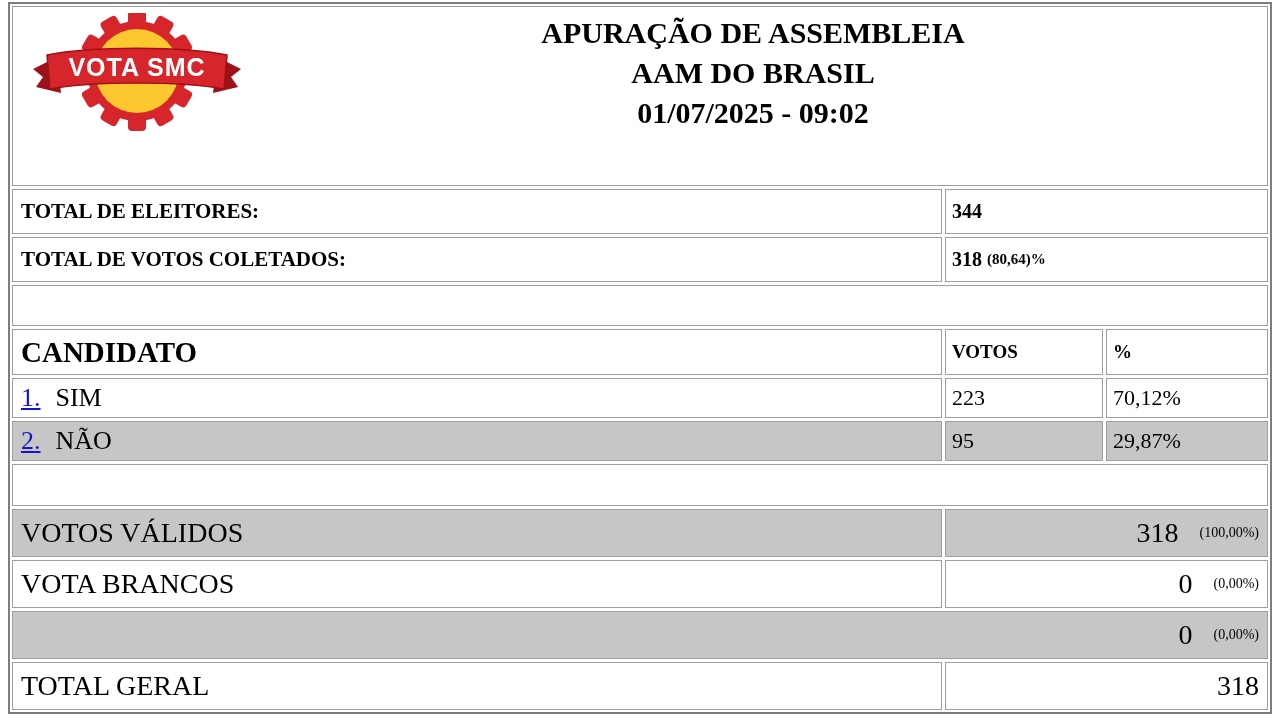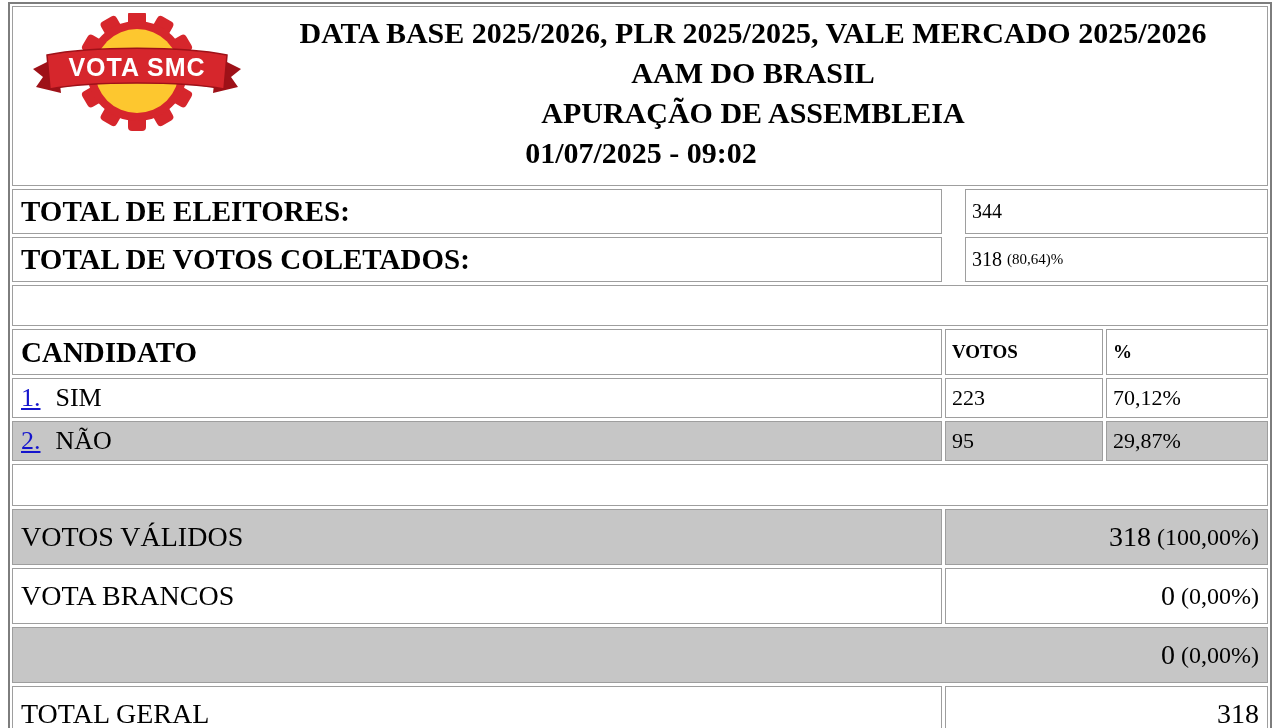--- a/index.html
+++ b/index.html
@@ -43,46 +43,46 @@
   }
 
   
   .c-label { flex: 0 0 930px; padding-left: 8px; }
   .c-val   { flex: 1 1 auto; padding-left: 6px; }
   .c-votes { flex: 0 0 158px; padding-left: 6px; }
   .c-pct   { flex: 1 1 auto; padding-left: 6px; }
 
   
   .r-total { height: 45px; }
-  .r-total .c-label { font-weight: bold; font-size: 29px; font-family: Liberation Serif, serif; }
-  .r-total .c-val   { font-weight: normal; font-size: 20px; margin-left: 20px; }
+  .r-total .c-label { font-weight: bold; font-size: 21px; font-family: Liberation Serif, serif; }
+  .r-total .c-val   { font-weight: bold; font-size: 20px; }
   .r-total sup { font-size: 15px; margin-left: 5px; }
 
   .r-empty1 { height: 41px; }
   .r-empty2 { height: 42px; }
   .r-empty1 .cell, .r-empty2 .cell { flex: 1 1 auto; }
 
   
   .r-cand-hdr { height: 46px; }
   .r-cand-hdr .c-label { font-weight: bold; font-size: 29px; }
   .r-cand-hdr .c-votes, .r-cand-hdr .c-pct { font-weight: bold; font-size: 19px; }
   .r-cand { height: 40px; font-size: 26px; }
   .r-cand .c-votes, .r-cand .c-pct { font-size: 22px; }
   .cand-link { color: #1414cd; text-decoration: underline; cursor: pointer; }
   .cand-name { margin-left: 15px; }
 
   
-  .r-sum { height: 56px; }
+  .r-sum { height: 48px; }
   .r-sum .c-label { font-size: 28px; }
   .r-sum .c-val {
     font-size: 28px;
     justify-content: flex-end;
     padding-right: 8px;
   }
-  .r-sum sup { font-size: 24px; margin-left: 6px; }
+  .r-sum sup { font-size: 14px; margin-left: 21px; }
 </style>
 </head>
 <body>
 
 <div class="outer">
 
   <div class="row">
     <div class="cell header-cell" style="flex:1 1 auto;">
       <div class="logo-wrap">
         <svg viewBox="0 0 212 120">
@@ -107,23 +107,22 @@
           </g>
 
           <polygon points="22,46 2,56 12,64 5,74 30,80 26,46" fill="#9e1118"></polygon>
           <polygon points="190,46 210,56 200,64 207,74 182,80 186,46" fill="#9e1118"></polygon>
 
           <path d="M16 42 C 60 33, 152 33, 196 42 L 193 76 C 150 68, 62 68, 19 76 Z" fill="#d6262c" stroke="#9e1118" stroke-width="1.5"></path>
           <text x="106" y="63" text-anchor="middle" font-family="Liberation Sans, sans-serif" font-weight="bold" font-size="25" letter-spacing="1" fill="#ffffff">VOTA SMC</text>
         </svg>
       </div>
       <div class="title-block">
-        <div>DATA BASE 2025/2026, PLR 2025/2025, VALE MERCADO 2025/2026</div>
+        <div>APURAÇÃO DE ASSEMBLEIA</div>
         <div>AAM DO BRASIL</div>
-        <div>APURAÇÃO DE ASSEMBLEIA</div>
         <div>01/07/2025 - 09:02</div>
       </div>
     </div>
   </div>
 
   <div class="row r-total">
     <div class="cell c-label">TOTAL DE ELEITORES:</div>
     <div class="cell c-val">
       <span>344</span>
     </div>

